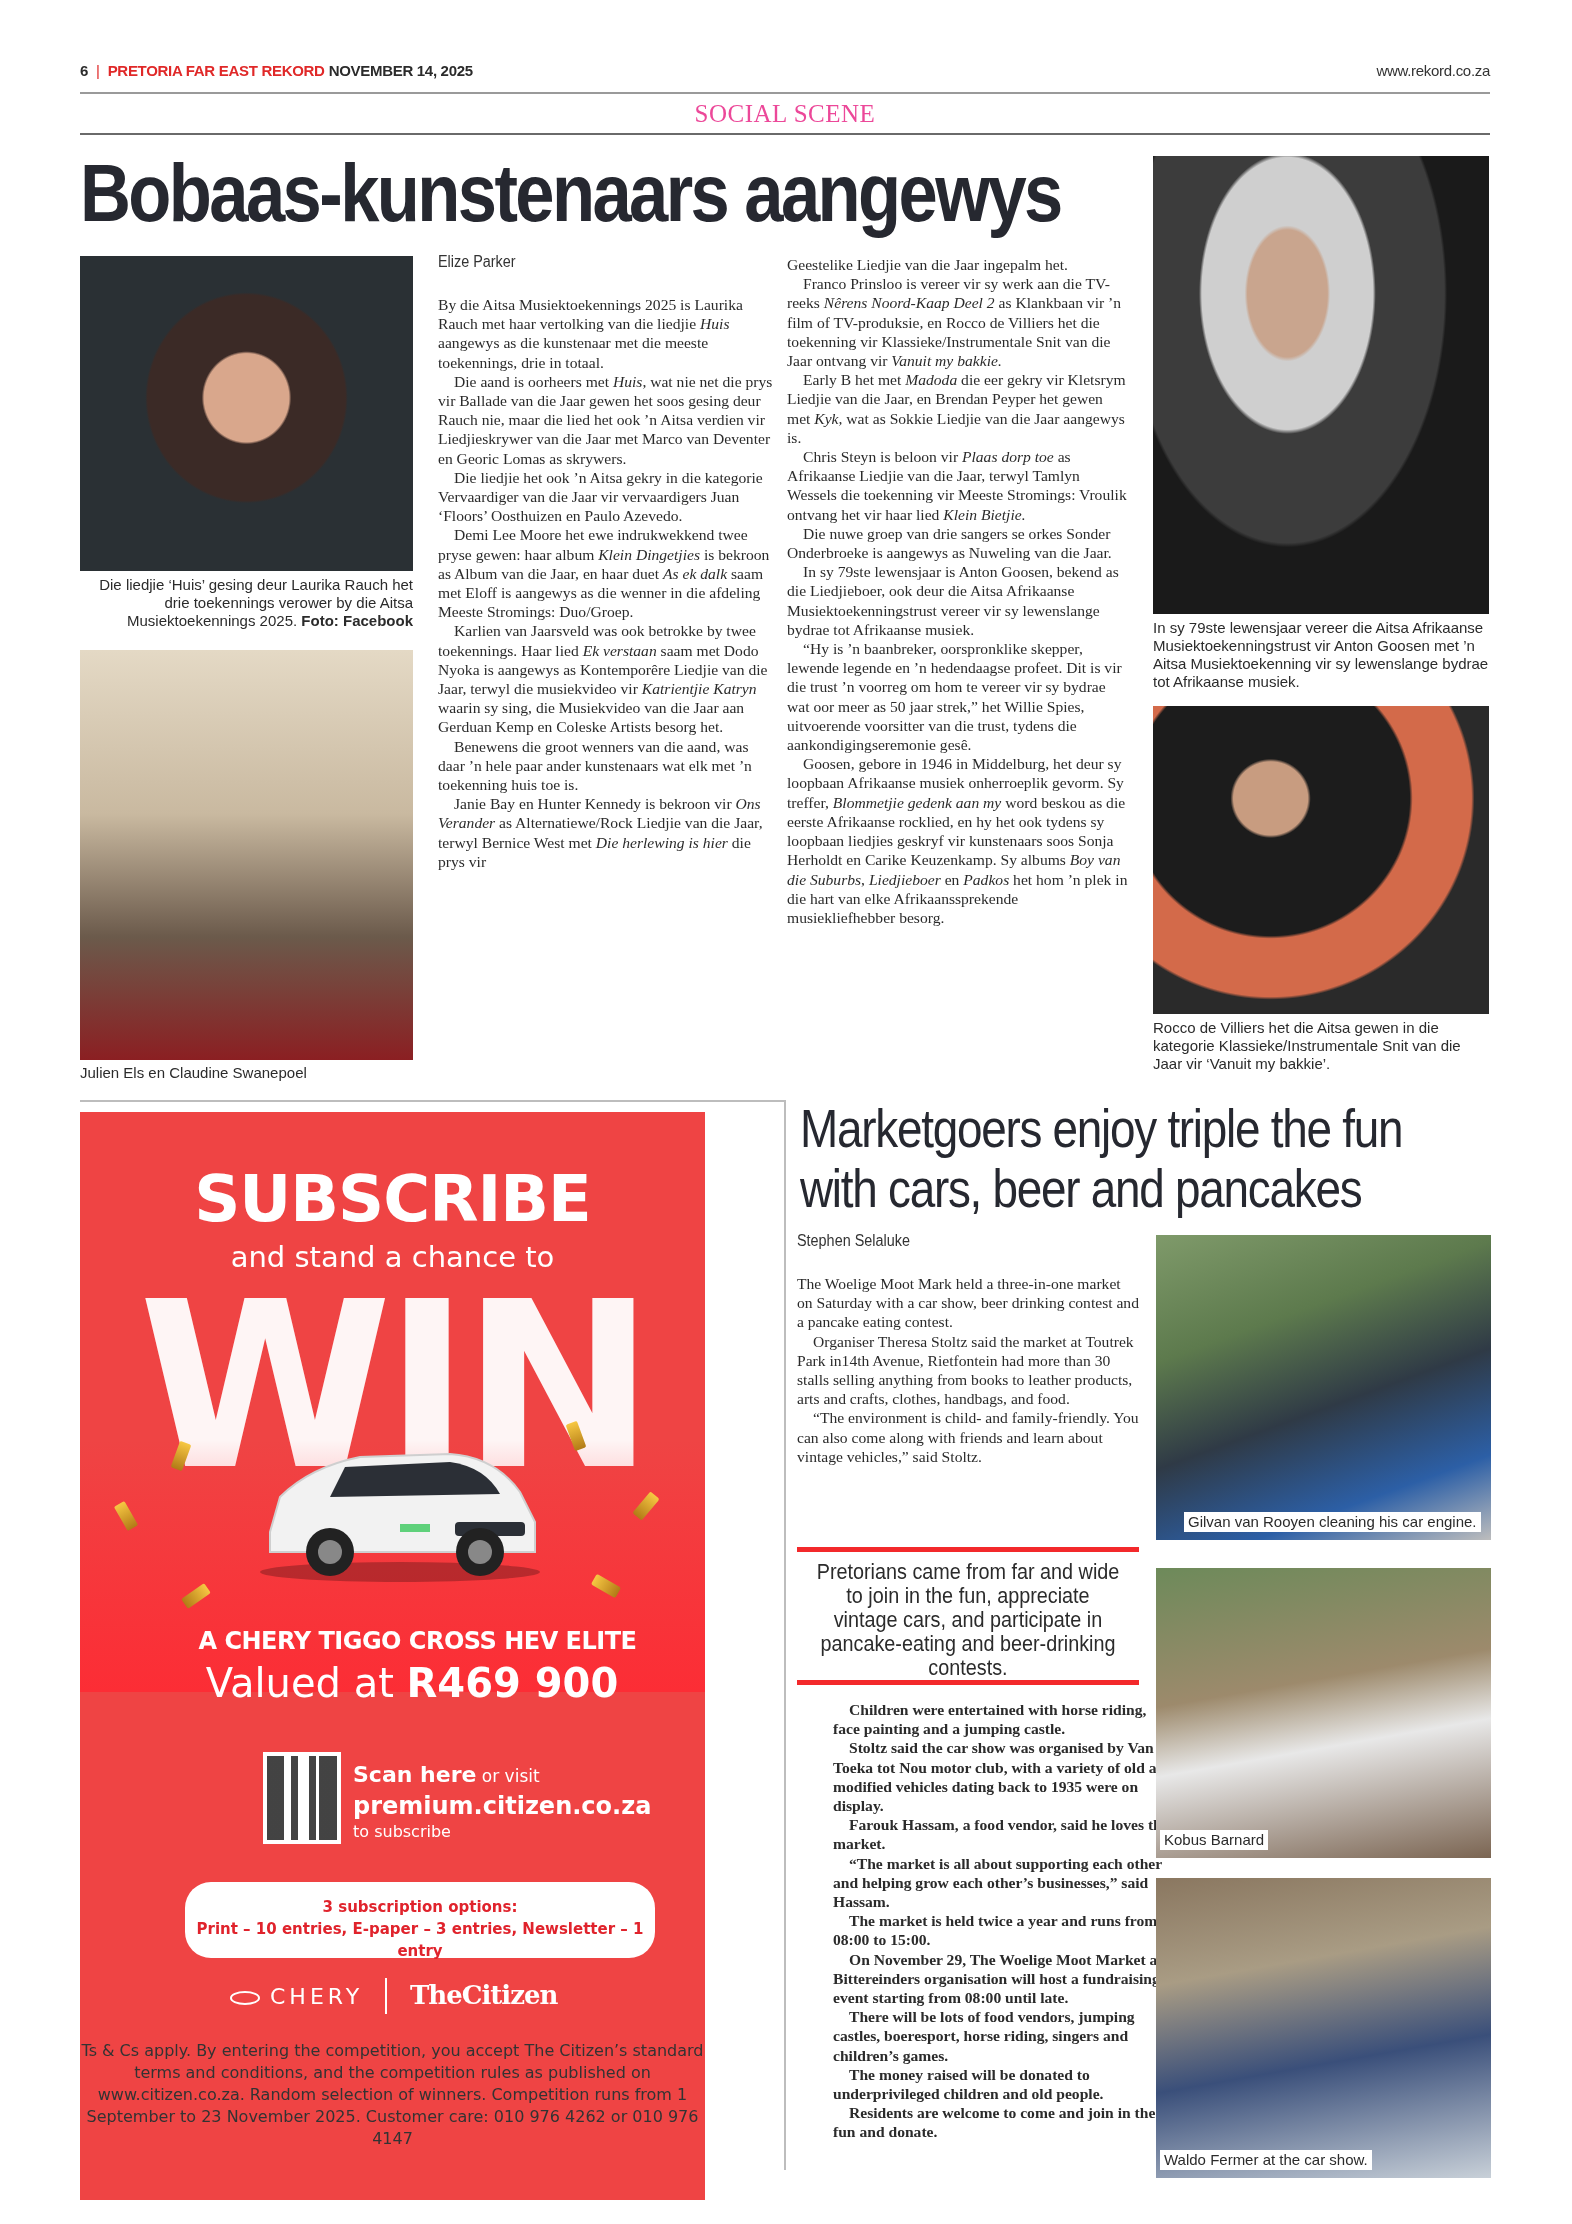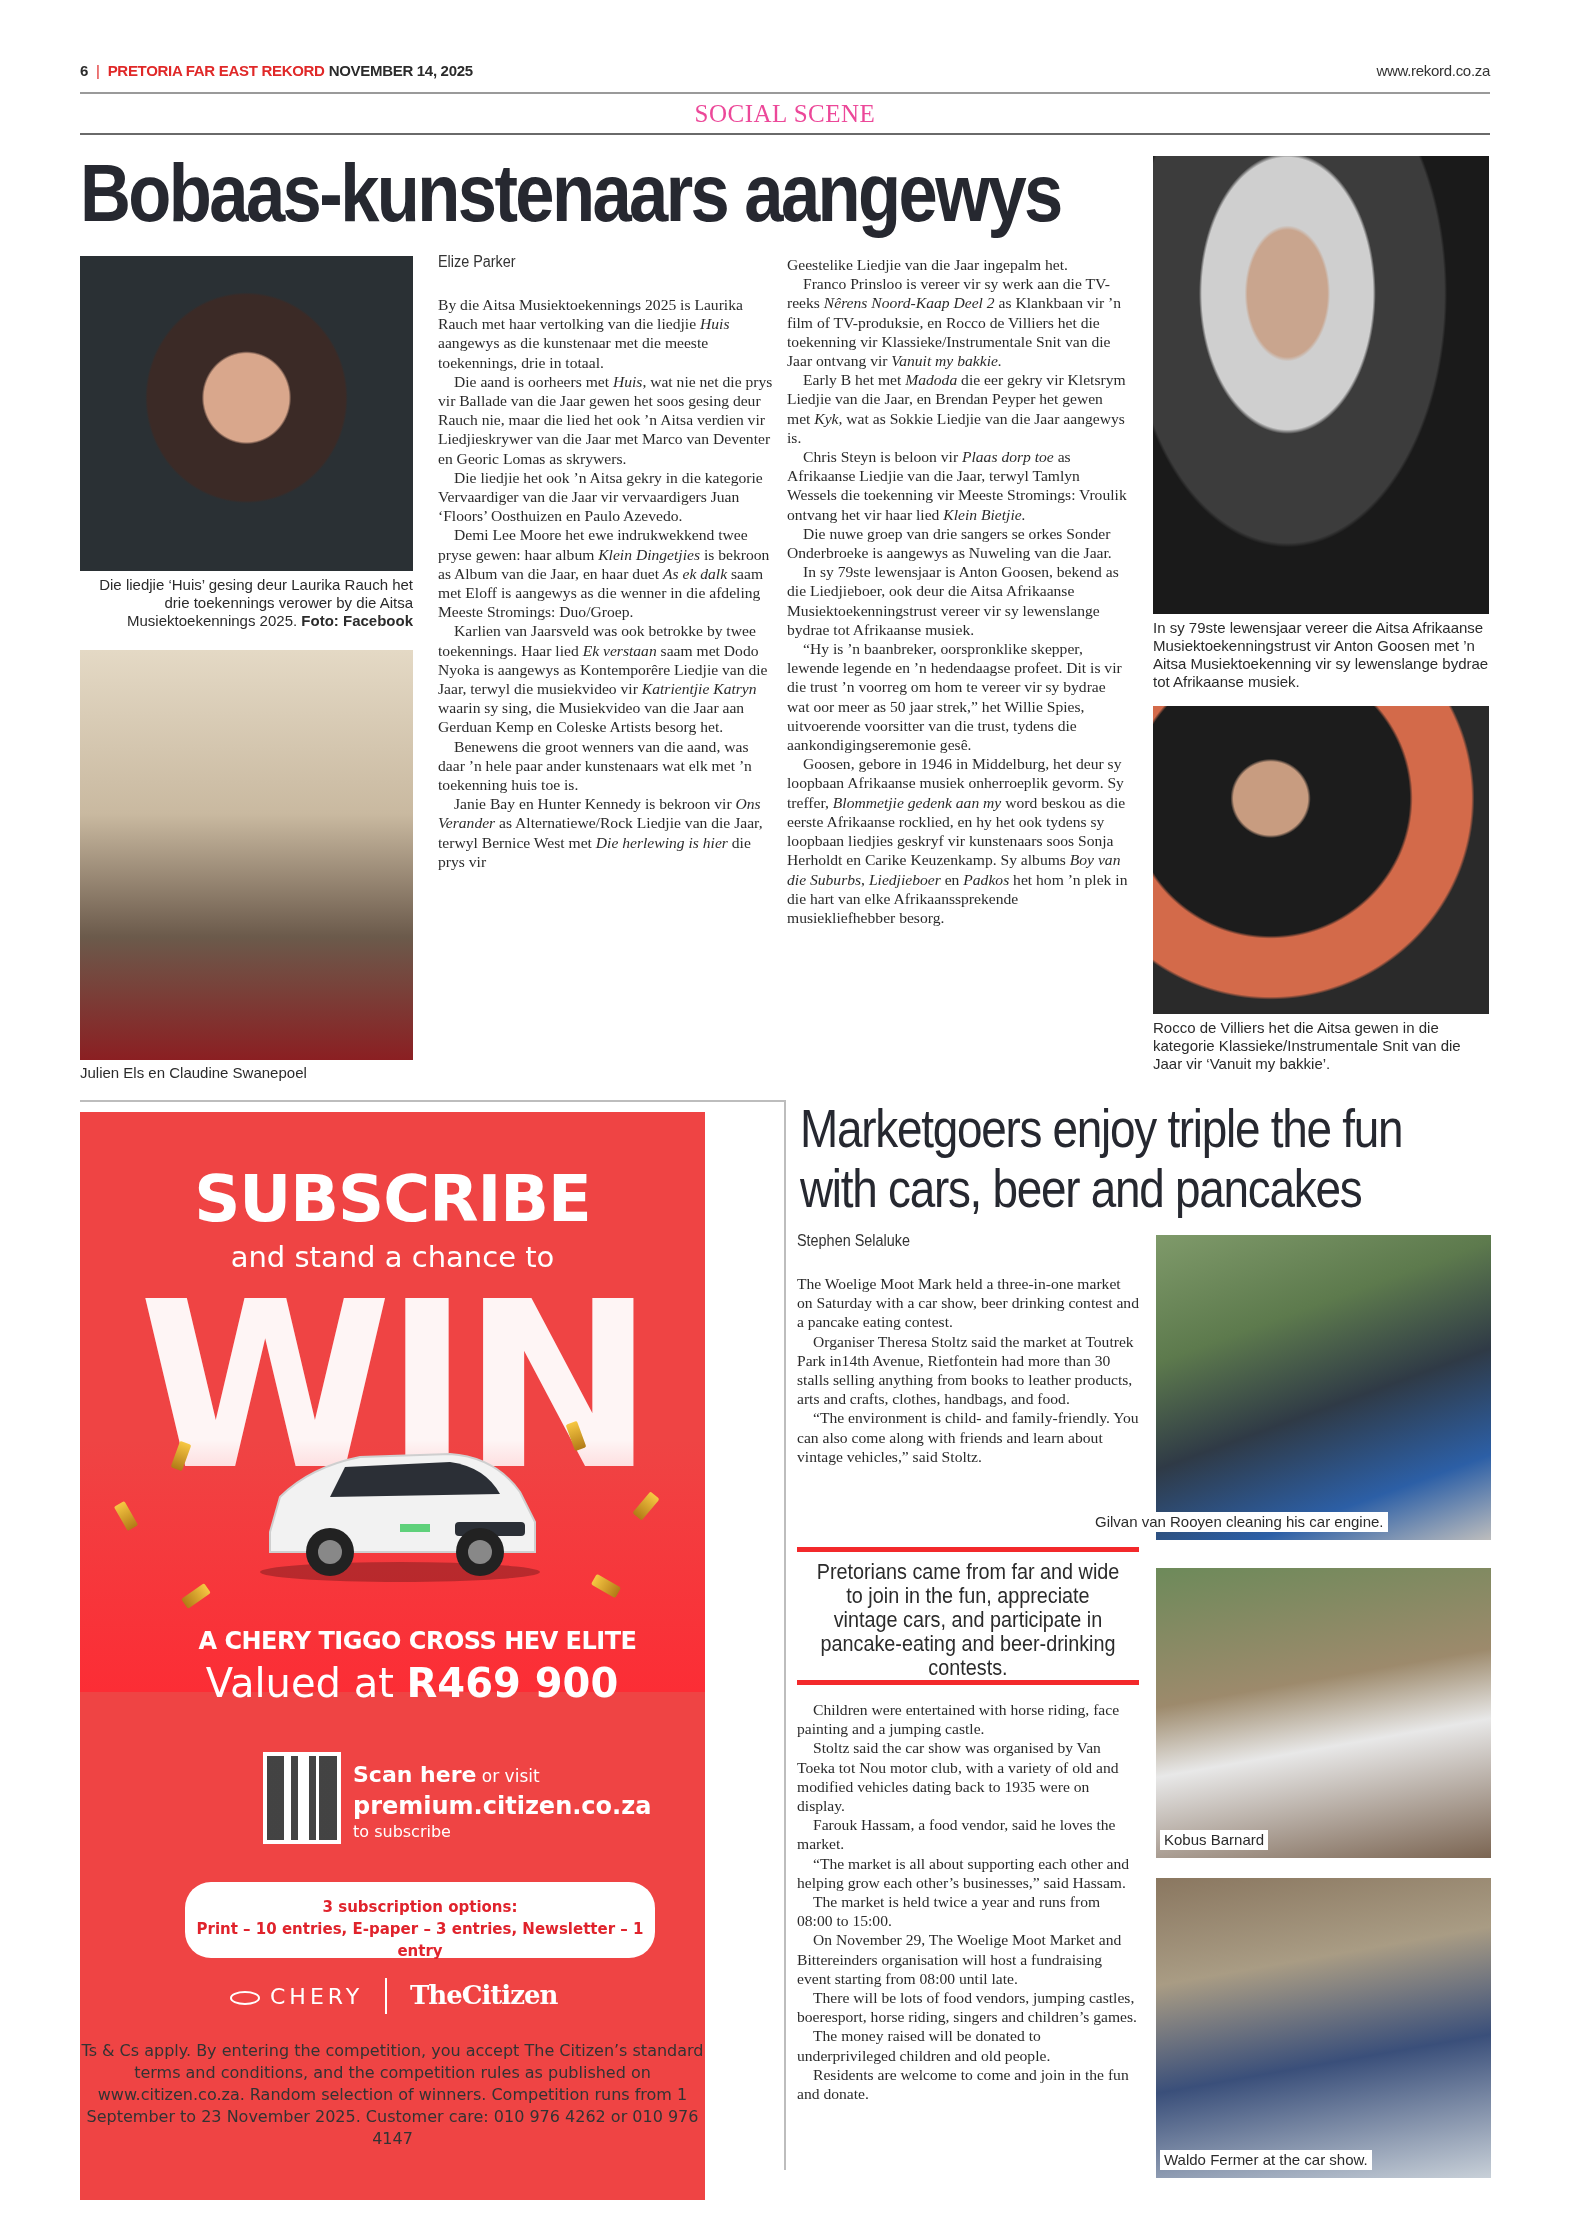--- a/index.html
+++ b/index.html
@@ -31,21 +31,21 @@
   .ph-kobus { left: 1156px; top: 1568px; width: 335px; height: 290px; background: linear-gradient(170deg, #6d8a5a 0%, #9d8a6c 40%, #e8e8e8 60%, #7b6552 100%); }
   .ph-waldo { left: 1156px; top: 1878px; width: 335px; height: 300px; background: linear-gradient(170deg, #8a7760 0%, #a99c84 30%, #3a4f7a 60%, #c8d0d8 100%); }
 
   .caption { font-family: "Liberation Sans", sans-serif; font-size: 15px; line-height: 18px; color: #2b2b2b; }
   .caption b { font-weight: bold; }
   .cap-laurika { left: 80px; top: 576px; width: 333px; text-align: right; }
   .cap-julien { left: 80px; top: 1064px; width: 333px; }
   .cap-goosen { left: 1153px; top: 619px; width: 340px; }
   .cap-rocco { left: 1153px; top: 1019px; width: 340px; }
   .cap-overlay { background: #fff; padding: 1px 4px; font-size: 15px; line-height: 18px; }
-  .cap-gilvan { left: 1091px; top: 1512px; }
+  .cap-gilvan { left: 1184px; top: 1512px; }
   .cap-kobus { left: 1160px; top: 1830px; }
   .cap-waldo { left: 1160px; top: 2150px; }
 
   
   .byline { font-family: "Liberation Sans", sans-serif; font-size: 16px; color: #333; transform: scaleX(0.9); transform-origin: left top; }
   .body { font-family: "Liberation Serif", serif; font-size: 15.6px; line-height: 19.2px; color: #2b2b2b; }
   .body p { text-indent: 16px; }
   .body p.first { text-indent: 0; }
   .body i { font-style: italic; }
   .col1-byline { left: 438px; top: 253px; }
@@ -83,21 +83,21 @@
   .ad-citizen { position: absolute; left: 330px; top: 2px; font-family: "DejaVu Serif", serif; font-weight: bold; font-size: 26px; letter-spacing: -1px; }
   .ad-terms { left: 80px; top: 2040px; width: 625px; text-align: center; font-family: "DejaVu Sans", sans-serif; font-size: 16px; line-height: 22px; color: #333; }
 
   
   .headline2 { left: 800px; top: 1098px; width: 700px; font-family: "Liberation Sans", sans-serif; font-size: 54px; line-height: 60px; color: #262830; letter-spacing: -1.5px; transform: scaleX(0.85); transform-origin: left top; white-space: nowrap; }
   .col3-byline { left: 797px; top: 1232px; }
   .col3 { left: 797px; top: 1274px; width: 342px; }
   .pull-rule { left: 797px; top: 1547px; width: 342px; height: 5px; background: #f3292b; }
   .pull-rule2 { left: 797px; top: 1680px; width: 342px; height: 5px; background: #f3292b; }
   .pullquote { left: 797px; top: 1560px; width: 342px; text-align: center; font-family: "Liberation Sans", sans-serif; font-size: 22px; line-height: 24px; color: #2b2b2b; transform: scaleX(0.9); transform-origin: center top; }
-  .col3b { left: 797px; top: 1700px; width: 342px; }
+  .col3b { left: 833px; top: 1700px; width: 342px; font-weight: bold; }
 </style>
 </head>
 <body>
 
 <div class="abs masthead">
   <span class="pg">6</span><span class="sep">|</span><span class="paper">PRETORIA FAR EAST REKORD</span><span class="date">NOVEMBER 14, 2025</span>
   <span class="site">www.rekord.co.za</span>
 </div>
 <div class="abs rule-top"></div>
 <div class="abs section">SOCIAL SCENE</div>

